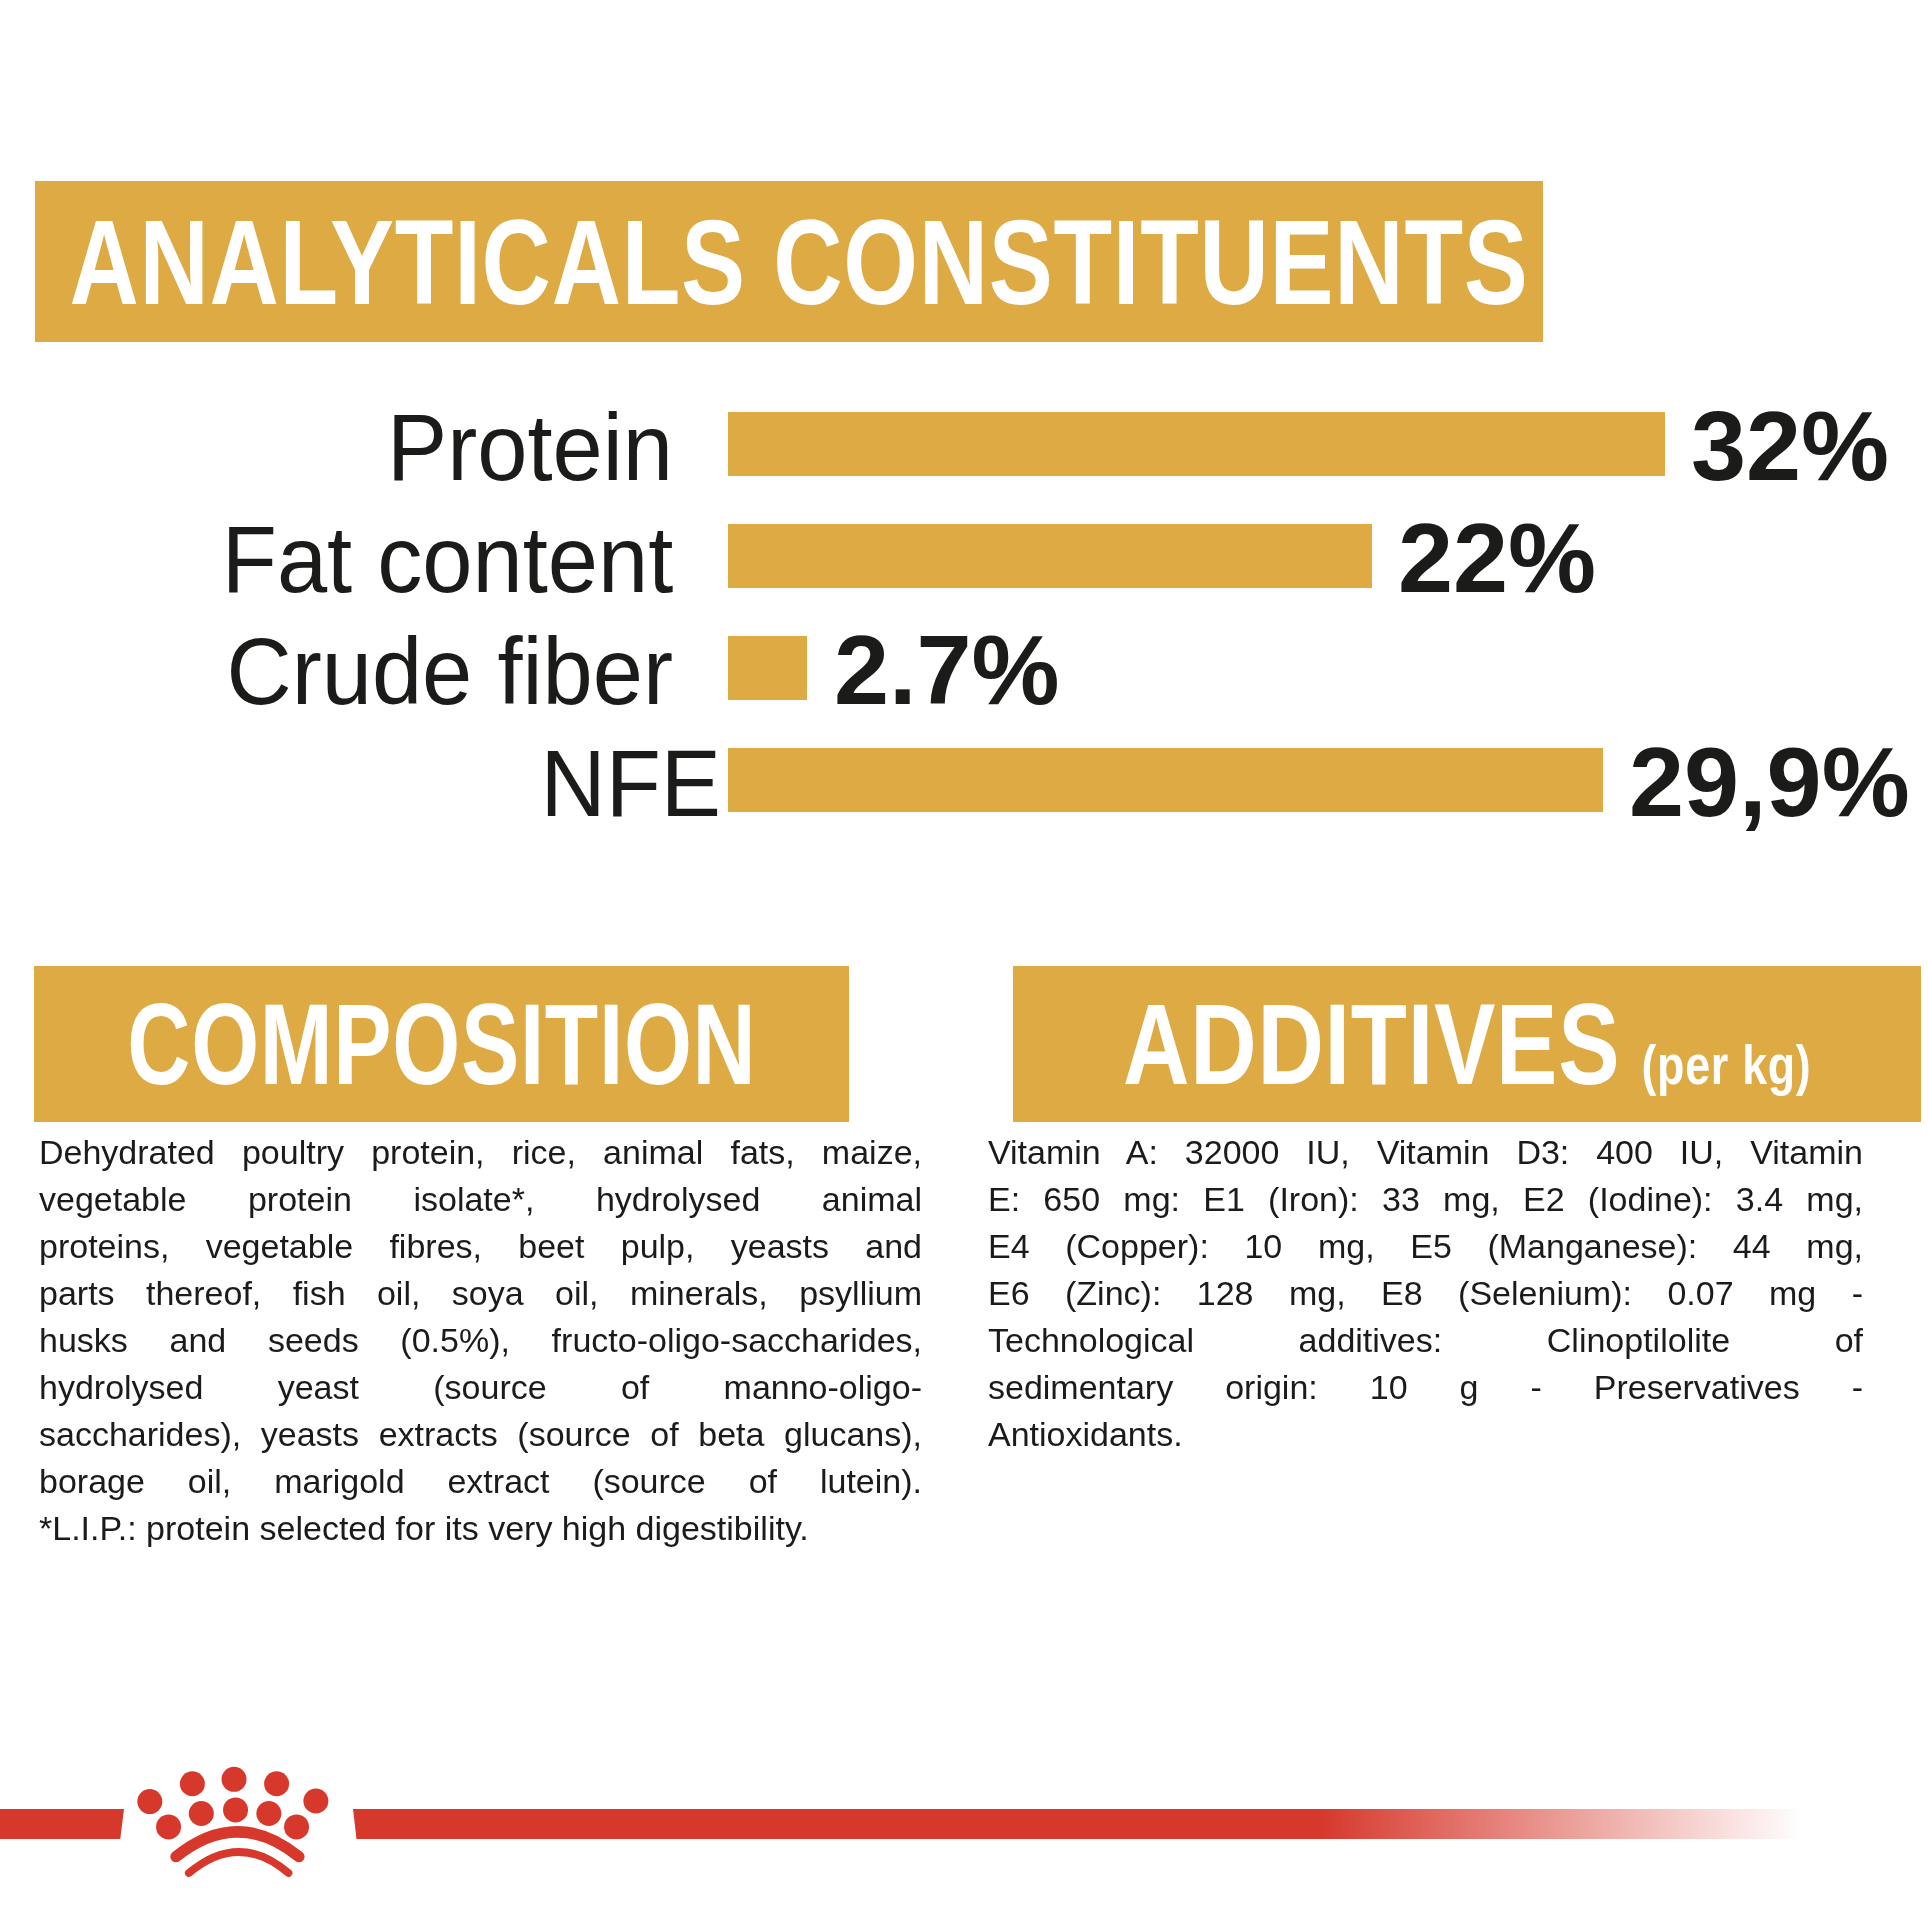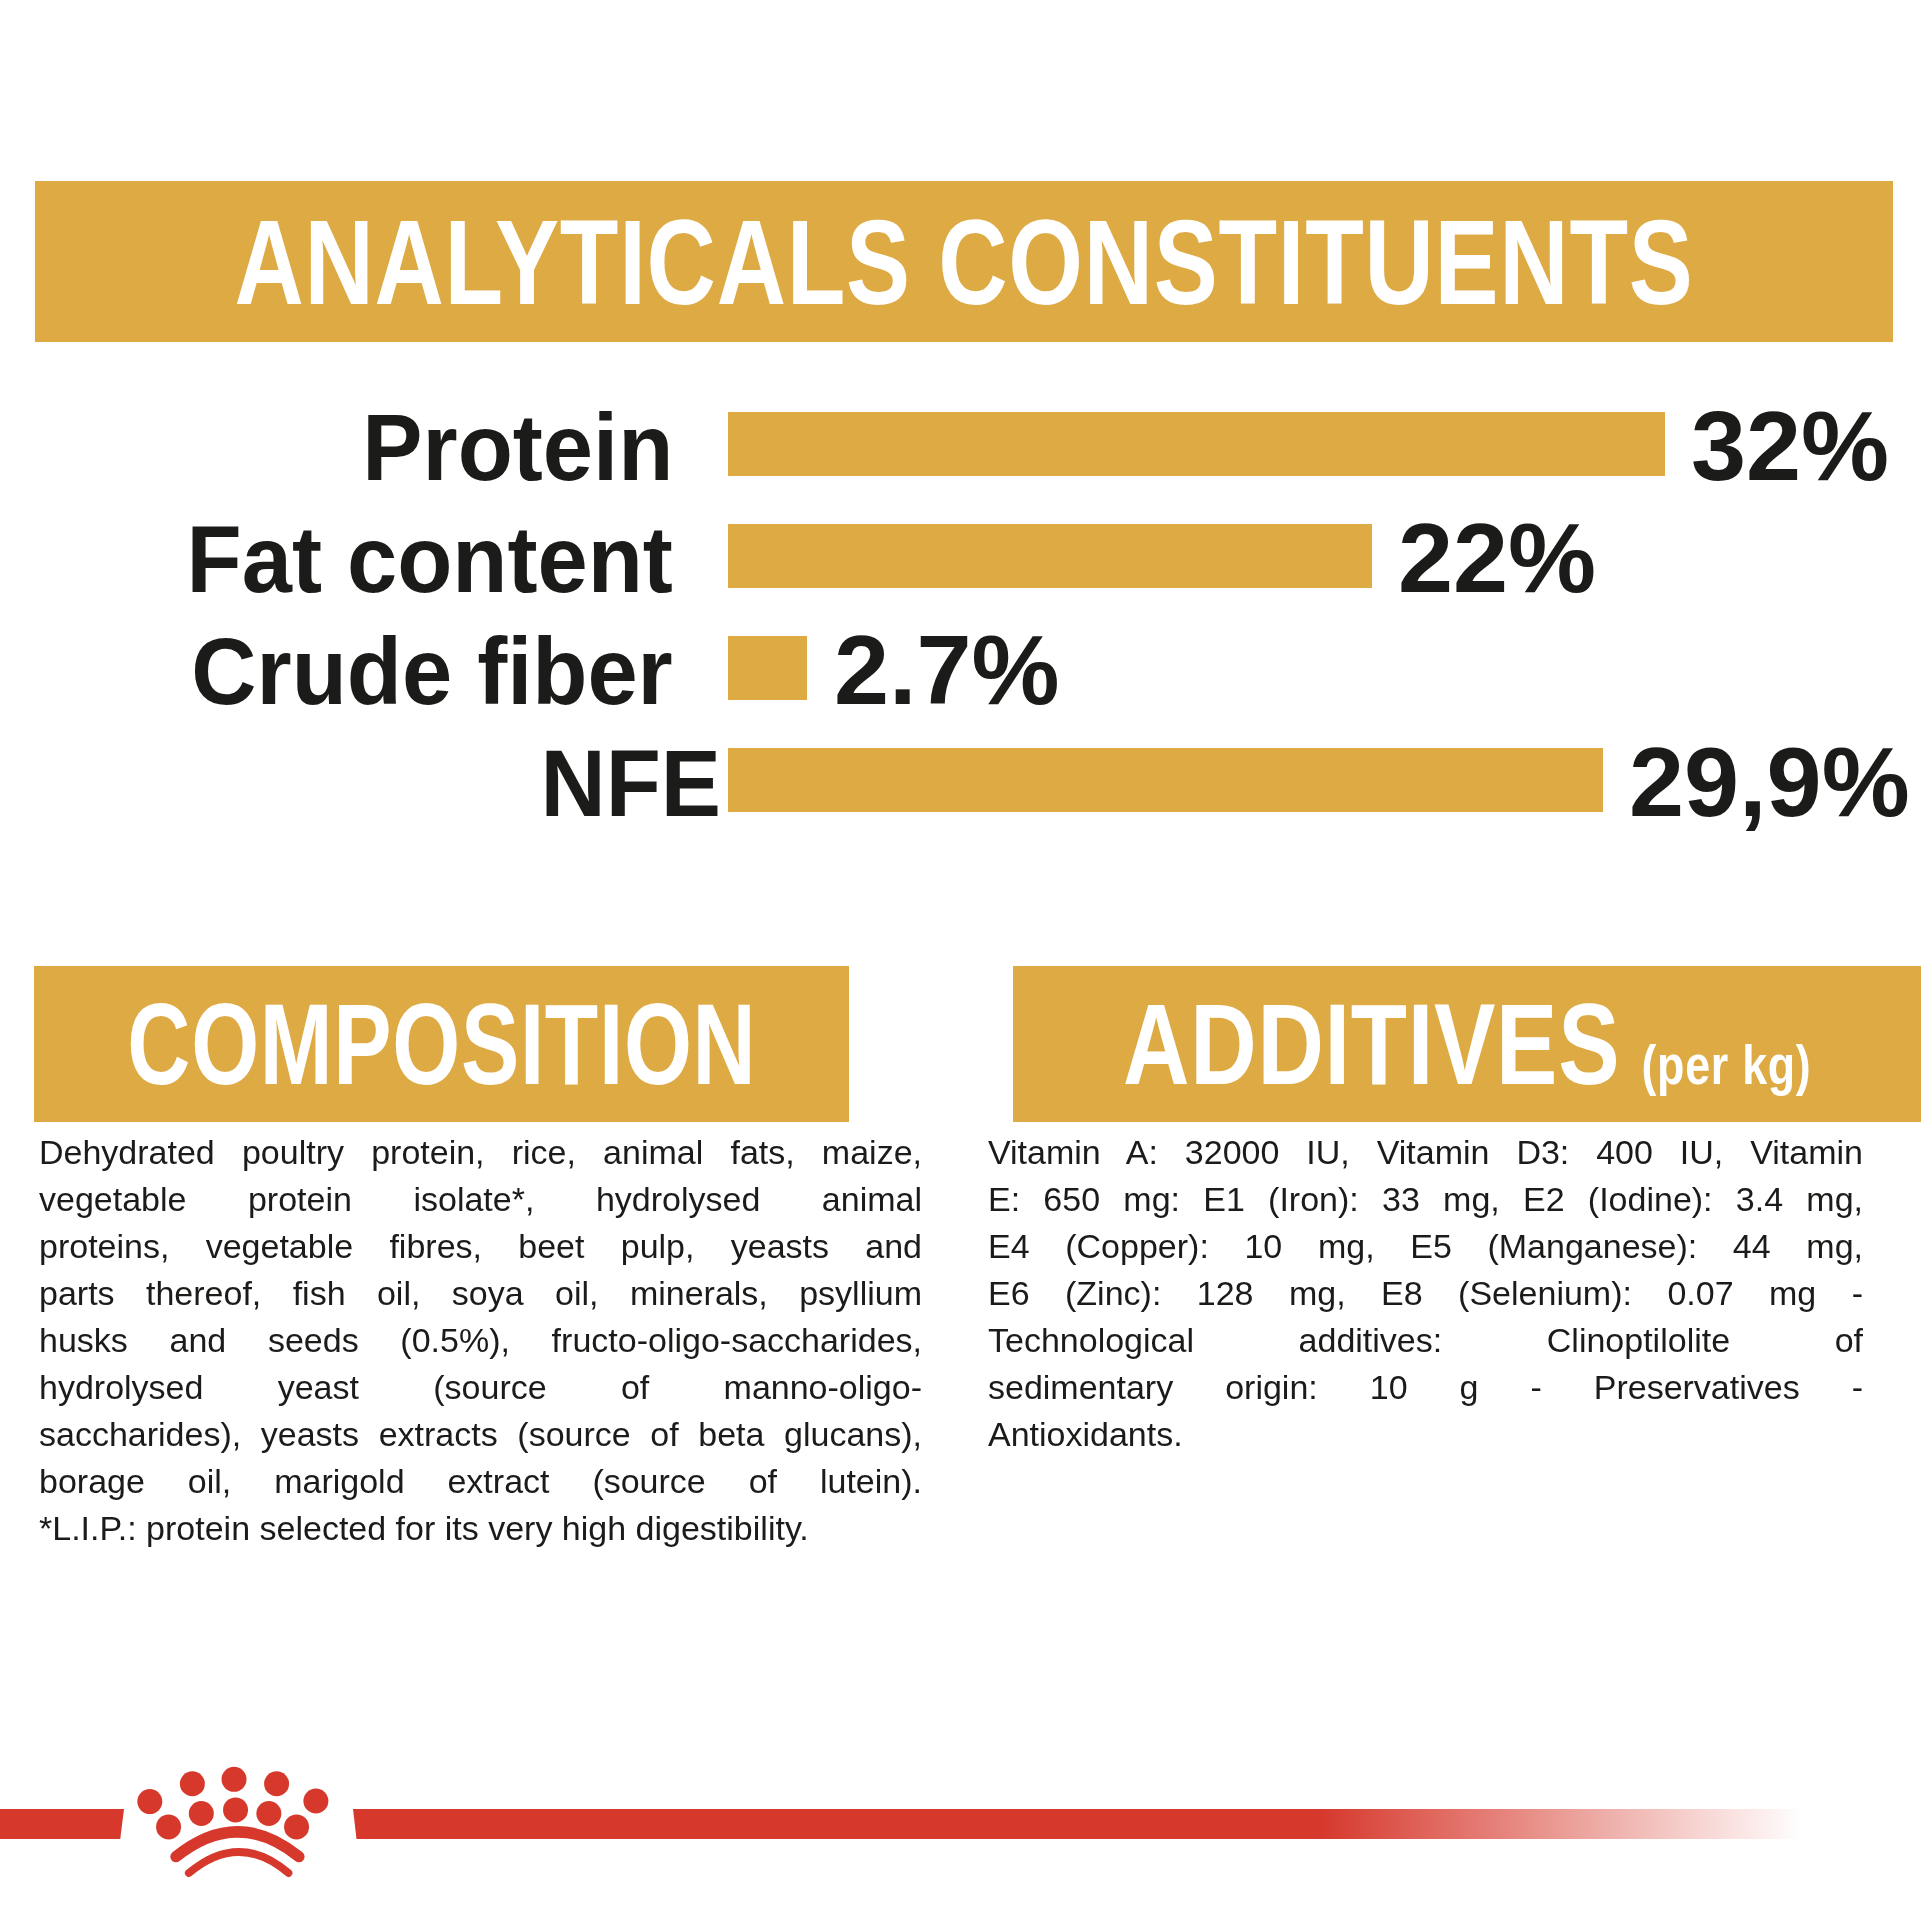--- a/index.html
+++ b/index.html
@@ -16,32 +16,32 @@
     background:#DEAA44;
     display:flex;align-items:center;justify-content:center;
     white-space:nowrap;
   }
   .banner-text{
     color:#ffffff;
     font-weight:bold;
     display:inline-block;
     letter-spacing:0.9px;
   }
-  #banner-analyticals{left:35px;top:181px;width:1858px;height:161px;}
+  #banner-analyticals{left:35px;top:181px;width:1488px;height:161px;padding-left:20px;}
   #banner-analyticals .banner-text{font-size:120px;transform:scaleX(0.80);}
   #banner-composition{left:34px;top:966px;width:815px;height:156px;text-align:center;}
   #banner-composition .banner-text{font-size:115px;transform:scaleX(0.76);}
   #banner-additives{left:985px;top:966px;width:908px;height:156px;margin-left:28px;}
   #banner-additives .banner-text{font-size:115px;transform:scaleX(0.80);}
   .banner-suffix{font-size:56px;font-weight:bold;margin-left:26.5px;}
   
   .chart-row{position:absolute;left:0;width:1929px;height:64px;}
   .chart-label{
     position:absolute;right:1256px;top:-12.4px;
-    font-weight:bold;font-size:95px;line-height:95px;color:#1B1B19;
+    font-weight:normal;font-size:95px;line-height:95px;color:#1B1B19;
     white-space:nowrap;
   }
   .chart-label .cond{display:inline-block;transform:scaleX(0.95);transform-origin:right center;}
   .bar{position:absolute;left:728px;top:0;height:64px;background:#DEAA44;}
   .chart-value{
     position:absolute;top:-14px;
     font-weight:bold;font-size:99px;line-height:95px;color:#1B1B19;
     white-space:nowrap;
   }
   

